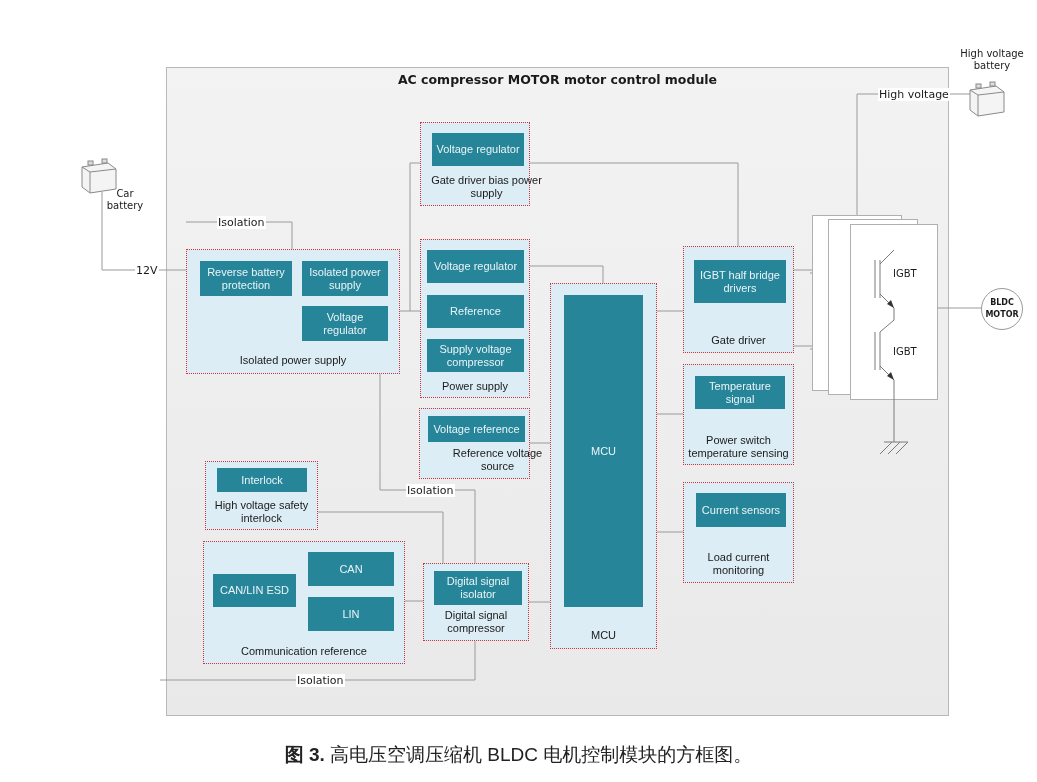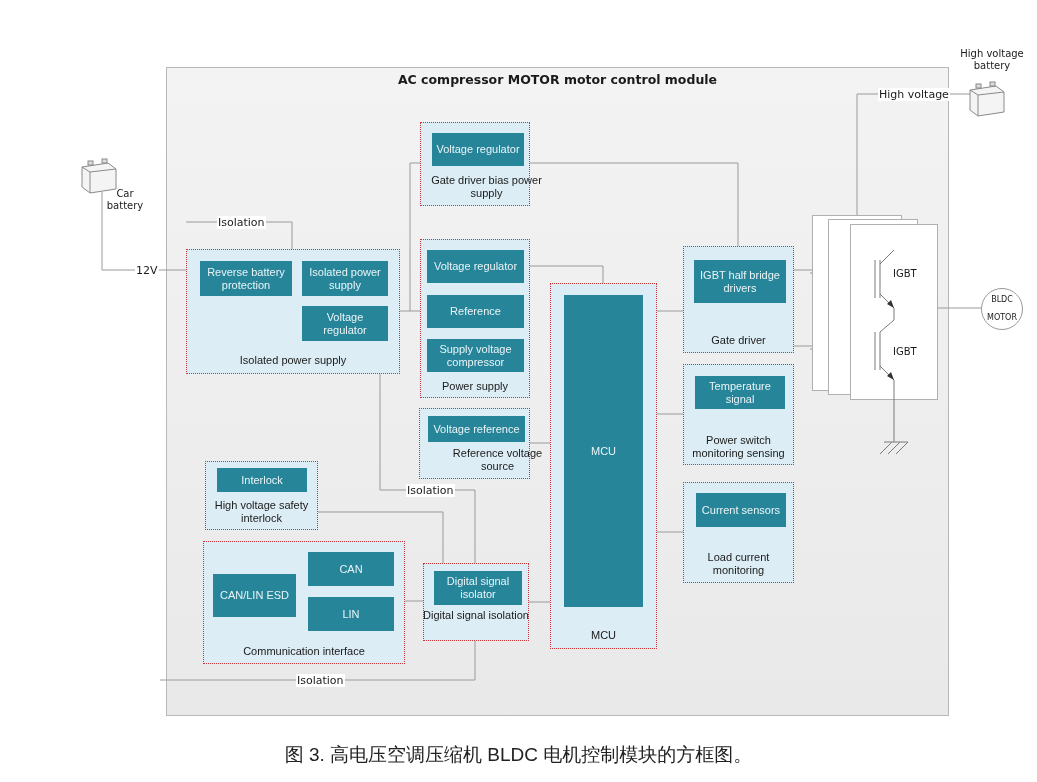--- a/index.html
+++ b/index.html
@@ -14,27 +14,27 @@
   .grp { position: absolute; background: #dcedf5; border: 1.5px dotted #d0323a; box-sizing: border-box; }
   .blk { position: absolute; background: #27859a; color: #e9f4f7; font-size: 11px;
          display: flex; align-items: center; justify-content: center; text-align: center;
          line-height: 13px; box-sizing: border-box; padding: 0 3px; }
   .cap { position: absolute; font-size: 11px; text-align: center; line-height: 13px; color: #1a1a1a; }
   .lbl { position: absolute; font-size: 11px; background: #ffffff; padding: 0 1px; line-height: 13px;
          font-family: "DejaVu Sans", sans-serif; }
   svg#wires { position: absolute; left: 0; top: 0; }
   .ext { position: absolute; font-family: "DejaVu Sans", sans-serif; font-size: 10px; text-align: center; line-height: 12px; }
   #caption { left: 0; top: 742px; width: 1037px; text-align: center; font-size: 19px; color: #222; }
-  #caption b { font-weight: normal; }
+  #caption b { font-weight: bold; }
   .sheet { position: absolute; background: #ffffff; border: 1px solid #b0b0b0; box-sizing: border-box; }
   .igbt-lbl { position: absolute; font-size: 10px; font-family: "DejaVu Sans", sans-serif; }
   #motor { left: 981px; top: 288px; width: 42px; height: 42px; border-radius: 50%;
            border: 1px solid #9a9a9a; background: #fff; box-sizing: border-box;
            display: flex; align-items: center; justify-content: center; text-align: center;
-           font-size: 8px; line-height: 18px; font-family: "DejaVu Sans", sans-serif; }
+           font-size: 8px; line-height: 12px; font-family: "DejaVu Sans", sans-serif; font-weight: bold; }
 </style>
 </head>
 <body>
 
 <div id="module" class="abs"></div>
 <div id="module-title" class="abs">AC compressor MOTOR motor control module</div>
 
 <svg id="wires" width="1037" height="782">
   <g stroke="#9a9a9a" stroke-width="1" fill="none">
 
@@ -127,39 +127,39 @@
 <div class="grp" style="left:550px;top:283px;width:107px;height:366px"></div>
 <div class="blk" style="left:564px;top:295px;width:79px;height:312px">MCU</div>
 <div class="cap" style="left:550px;top:629px;width:107px">MCU</div>
 
 <div class="grp" style="left:683px;top:246px;width:111px;height:107px"></div>
 <div class="blk" style="left:694px;top:260px;width:92px;height:43px">IGBT half bridge drivers</div>
 <div class="cap" style="left:683px;top:334px;width:111px">Gate driver</div>
 
 <div class="grp" style="left:683px;top:364px;width:111px;height:101px"></div>
 <div class="blk" style="left:695px;top:376px;width:90px;height:33px">Temperature signal</div>
-<div class="cap" style="left:683px;top:434px;width:111px">Power switch monitoring sensing</div>
+<div class="cap" style="left:683px;top:434px;width:111px">Power switch temperature sensing</div>
 
 <div class="grp" style="left:683px;top:482px;width:111px;height:101px"></div>
 <div class="blk" style="left:696px;top:493px;width:90px;height:34px">Current sensors</div>
 <div class="cap" style="left:683px;top:551px;width:111px">Load current monitoring</div>
 
 <div class="grp" style="left:205px;top:461px;width:113px;height:69px"></div>
 <div class="blk" style="left:217px;top:468px;width:90px;height:24px">Interlock</div>
 <div class="cap" style="left:205px;top:499px;width:113px">High voltage safety interlock</div>
 
 <div class="grp" style="left:203px;top:541px;width:202px;height:123px"></div>
-<div class="blk" style="left:213px;top:574px;width:83px;height:43px">CAN/LIN ESD</div>
+<div class="blk" style="left:213px;top:574px;width:83px;height:33px">CAN/LIN ESD</div>
 <div class="blk" style="left:308px;top:552px;width:86px;height:34px">CAN</div>
 <div class="blk" style="left:308px;top:597px;width:86px;height:34px">LIN</div>
-<div class="cap" style="left:203px;top:645px;width:202px">Communication interface</div>
+<div class="cap" style="left:203px;top:645px;width:202px">Communication reference</div>
 
 <div class="grp" style="left:423px;top:563px;width:106px;height:78px"></div>
 <div class="blk" style="left:434px;top:571px;width:88px;height:34px">Digital signal isolator</div>
-<div class="cap" style="left:423px;top:609px;width:106px">Digital signal isolation</div>
+<div class="cap" style="left:423px;top:609px;width:106px">Digital signal compressor</div>
 
 <div class="sheet" style="left:812px;top:215px;width:90px;height:176px"></div>
 <div class="sheet" style="left:828px;top:219px;width:90px;height:176px"></div>
 <div class="sheet" style="left:850px;top:224px;width:88px;height:176px"></div>
 <svg class="abs" style="left:850px;top:224px" width="90" height="240">
   <g stroke="#7a7a7a" stroke-width="1" fill="none">
     <line x1="25" y1="36" x2="25" y2="74"></line>
     <line x1="30" y1="36" x2="30" y2="74"></line>
     <line x1="30" y1="40" x2="44" y2="26"></line>
     <line x1="30" y1="70" x2="44" y2="84"></line>

